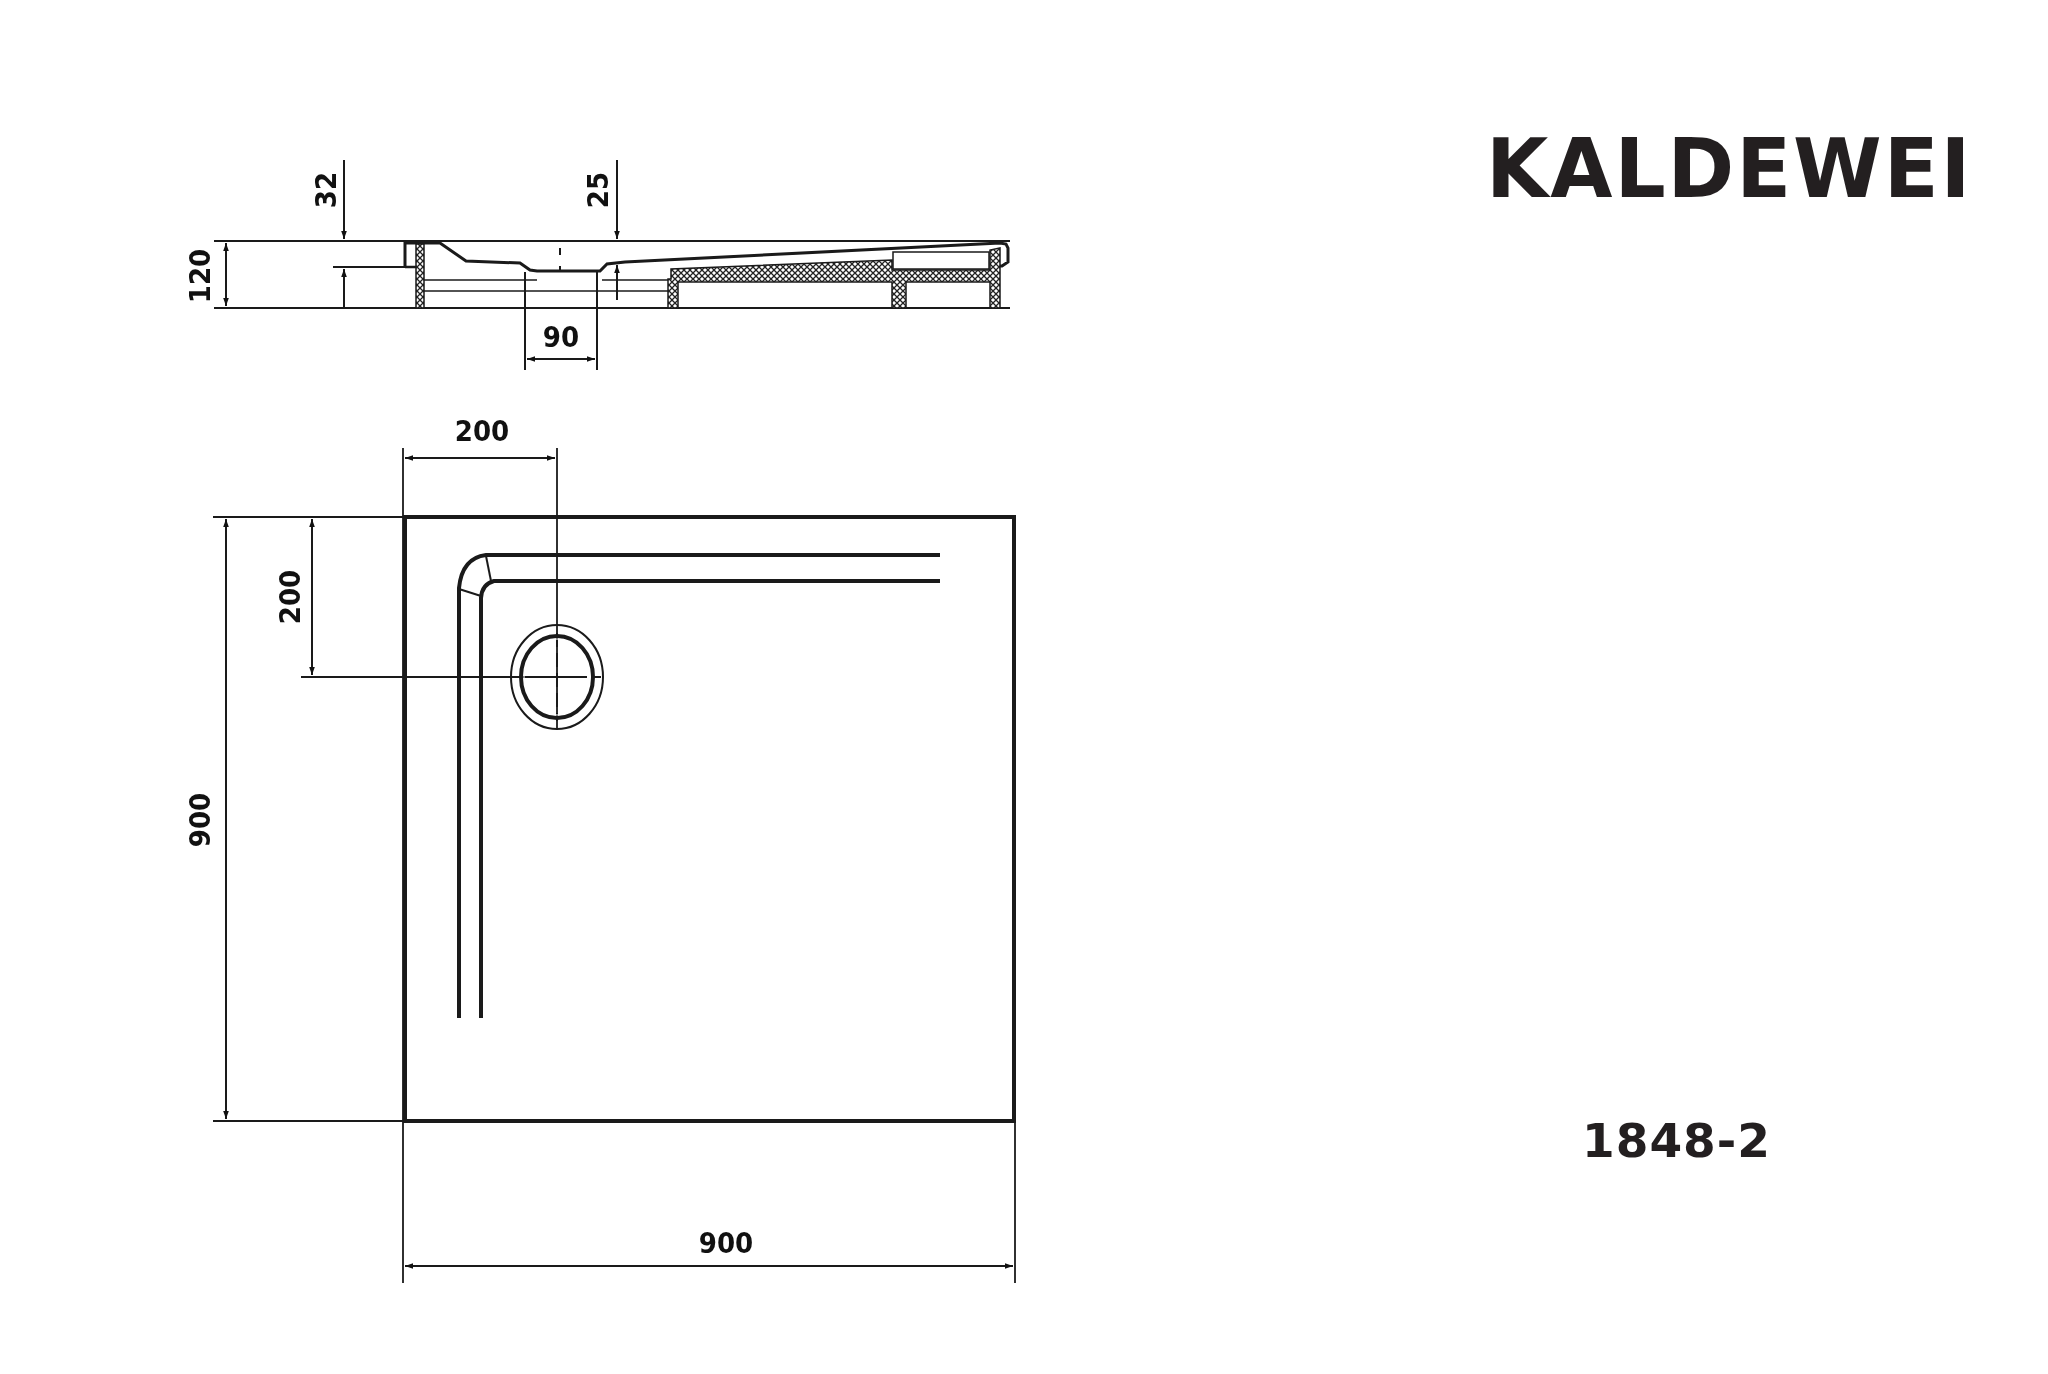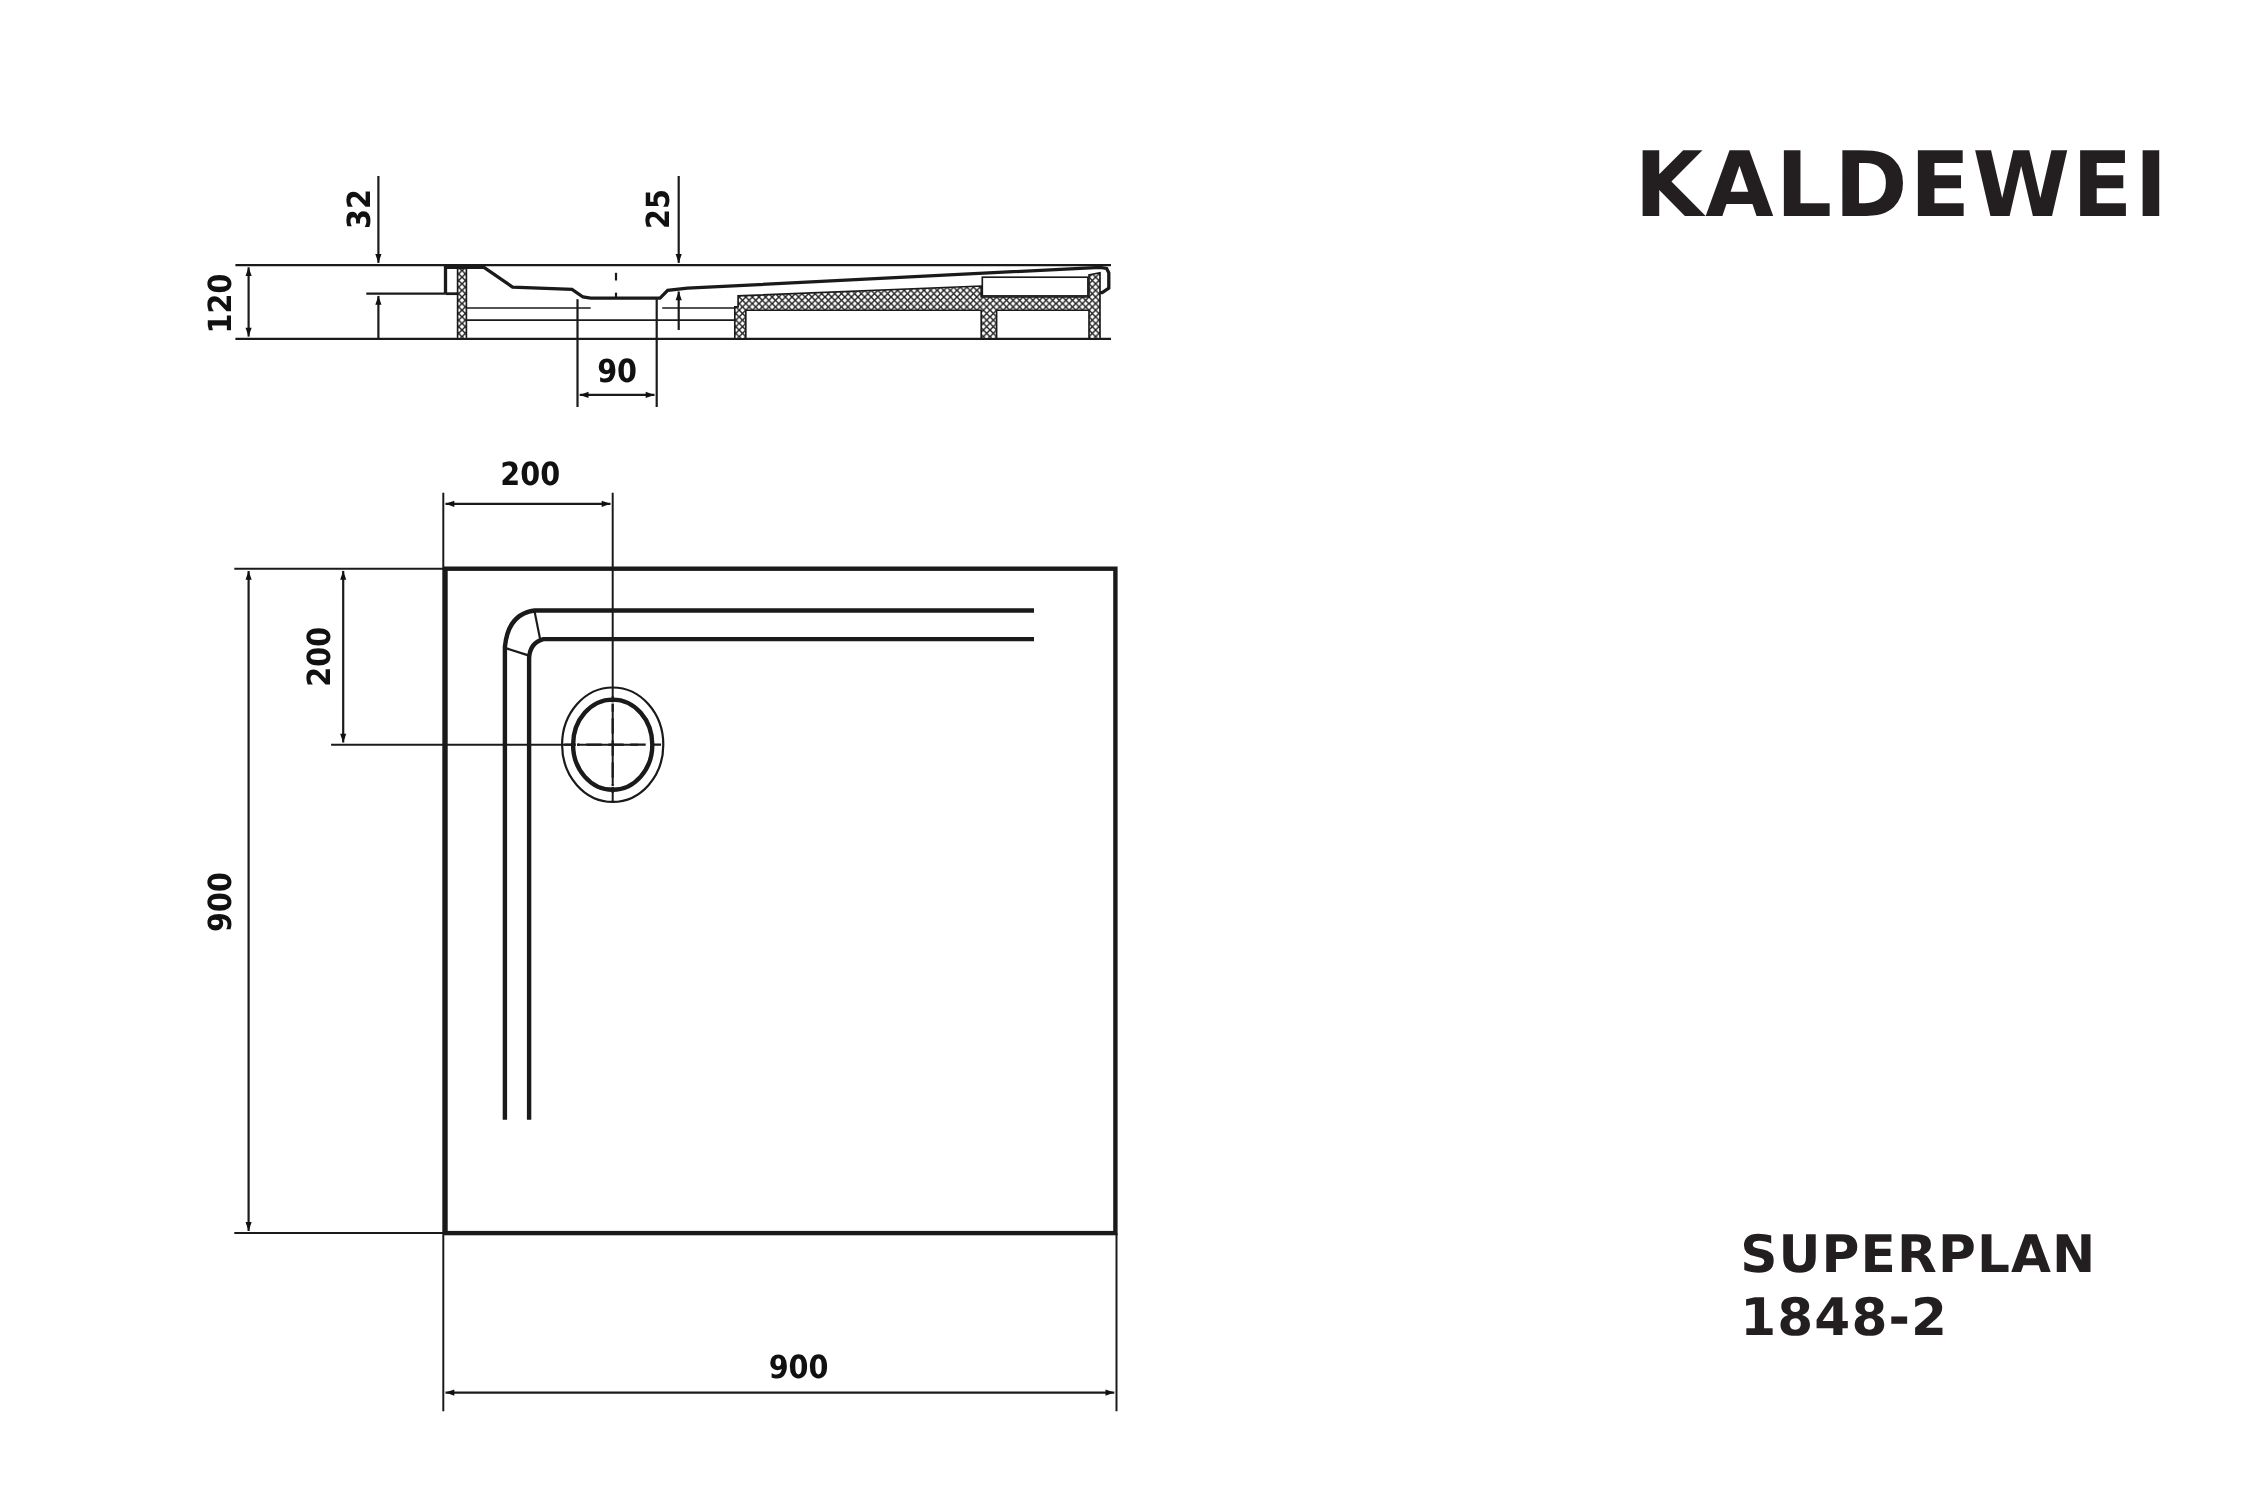--- a/index.html
+++ b/index.html
@@ -18,21 +18,20 @@
     }
     .product div { letter-spacing: 1px; }
     .dim { font-family: "DejaVu Sans Condensed", "DejaVu Sans", sans-serif; font-weight: bold; font-size: 29px; fill: #111; }
   </style>
 </head>
 <body>
 
 <div class="brand">KALDEWEI</div>
 
 <div class="product">
-  <div>SUPERPLAN</div>
   <div>1848-2</div>
 </div>
 
 <svg class="drawing" width="2048" height="1374" viewBox="0 0 2048 1374" xmlns="http://www.w3.org/2000/svg">
   <defs>
     <pattern id="hatch" patternUnits="userSpaceOnUse" width="6" height="6">
       <rect width="6" height="6" fill="#fff"></rect>
       <path d="M0,0 L6,6 M6,0 L0,6" stroke="#222" stroke-width="1.3"></path>
     </pattern>
     <marker id="arr" viewBox="0 0 10 10" refX="10" refY="5" markerWidth="16" markerHeight="8" orient="auto-start-reverse" markerUnits="userSpaceOnUse">

